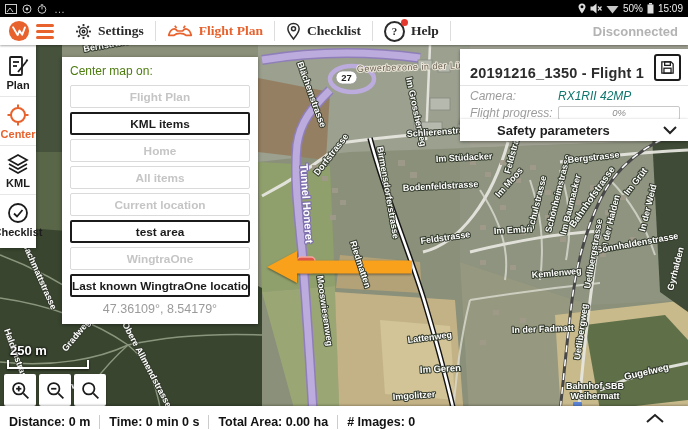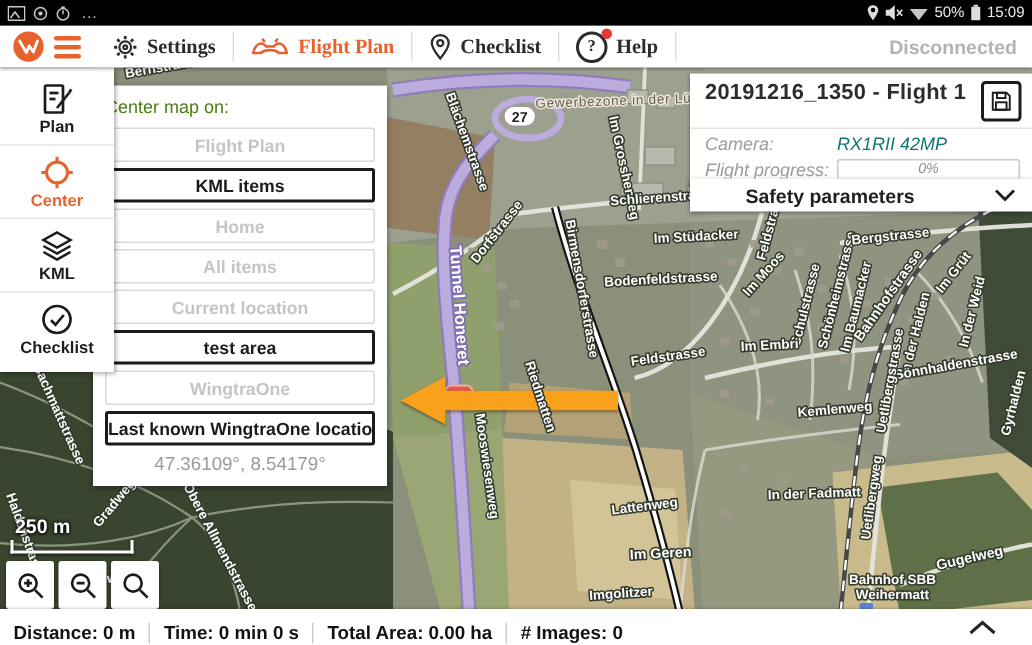--- a/index.html
+++ b/index.html
@@ -26,41 +26,41 @@
   .tb-item.orange{color:#E8622D;}
   .tb-sep{width:1px;height:20px;background:#ddd;}
   .help-wrap{position:relative;display:inline-flex;}
   .help-circle{width:17px;height:17px;border:2px solid #2b2b2b;border-radius:50%;
                display:flex;align-items:center;justify-content:center;
                font-size:11px;font-weight:700;color:#2b2b2b;}
   .help-dot{position:absolute;top:-2px;right:-3px;width:7px;height:7px;border-radius:50%;background:#e4392e;}
   .disconnected{margin-left:auto;padding-right:10px;font-size:13px;font-weight:700;color:#b3b3b3;}
 
   
-  .sidebar{position:absolute;top:45px;left:0;width:76px;background:#fff;z-index:30;
+  .sidebar{position:absolute;top:45px;left:0;width:36px;background:#fff;z-index:30;
            box-shadow:1px 1px 3px rgba(0,0,0,.3);padding:3px 0 5px;}
   .side-item{display:flex;flex-direction:column;align-items:center;padding:6px 0 5px;}
   .side-item + .side-item{border-top:1px solid #e7e7e7;}
   .side-label{font-size:11px;font-weight:700;color:#1d1d1d;margin-top:1px;}
   .side-item.active .side-label{color:#E8622D;}
 
   
   .center-panel{position:absolute;left:62px;top:57px;width:196px;background:#fff;z-index:25;
                 padding:6px 8px 8px;box-sizing:border-box;box-shadow:0 1px 4px rgba(0,0,0,.4);}
   .cp-title{font-size:12px;color:#4d7c0f;margin:1px 0 7px 0;}
   .cbtn{display:block;width:100%;height:23px;margin-bottom:4px;background:#fff;border-radius:2px;
         font-family:inherit;font-size:11.8px;font-weight:700;white-space:nowrap;overflow:hidden;padding:0;}
   .cbtn.enabled{border:2px solid #1b1b1b;color:#1b1b1b;}
   .cbtn.disabled{border:1px solid #dadada;color:#c5c5c5;}
   .cp-coords{text-align:center;font-size:12.5px;color:#9b9b9b;margin-top:5px;}
 
   
   .flight-panel{position:absolute;left:460px;top:49px;width:228px;background:#fff;z-index:25;
                 box-shadow:0 1px 3px rgba(0,0,0,.4);box-sizing:border-box;padding-bottom:6px;}
-  .fp-head{display:flex;align-items:flex-start;justify-content:space-between;
+  .fp-head{display:flex;align-items:flex-end;justify-content:space-between;
            padding:5px 7px 4px 10px;border-bottom:1px solid #e3e3e3;}
   .fp-title{font-size:14.5px;font-weight:700;color:#2c2c2c;letter-spacing:.2px;}
   .save-btn{width:27px;height:27px;border:2px solid #1b1b1b;border-radius:3px;background:#fff;
             display:flex;align-items:center;justify-content:center;padding:0;}
   .fp-row{display:flex;align-items:center;font-size:12px;color:#9c9c9c;padding:3px 8px 0 10px;font-style:italic;}
   .fp-lbl{width:88px;}
   .fp-val{color:#0f766e;text-align:center;}
   .progress{flex:1;border:1px solid #c8c8c8;height:12px;border-radius:2px;text-align:center;
             font-size:9.5px;color:#8c8c8c;line-height:12px;}
   .safety-bar{position:absolute;left:460px;top:119px;width:228px;height:22px;background:#fff;z-index:25;

